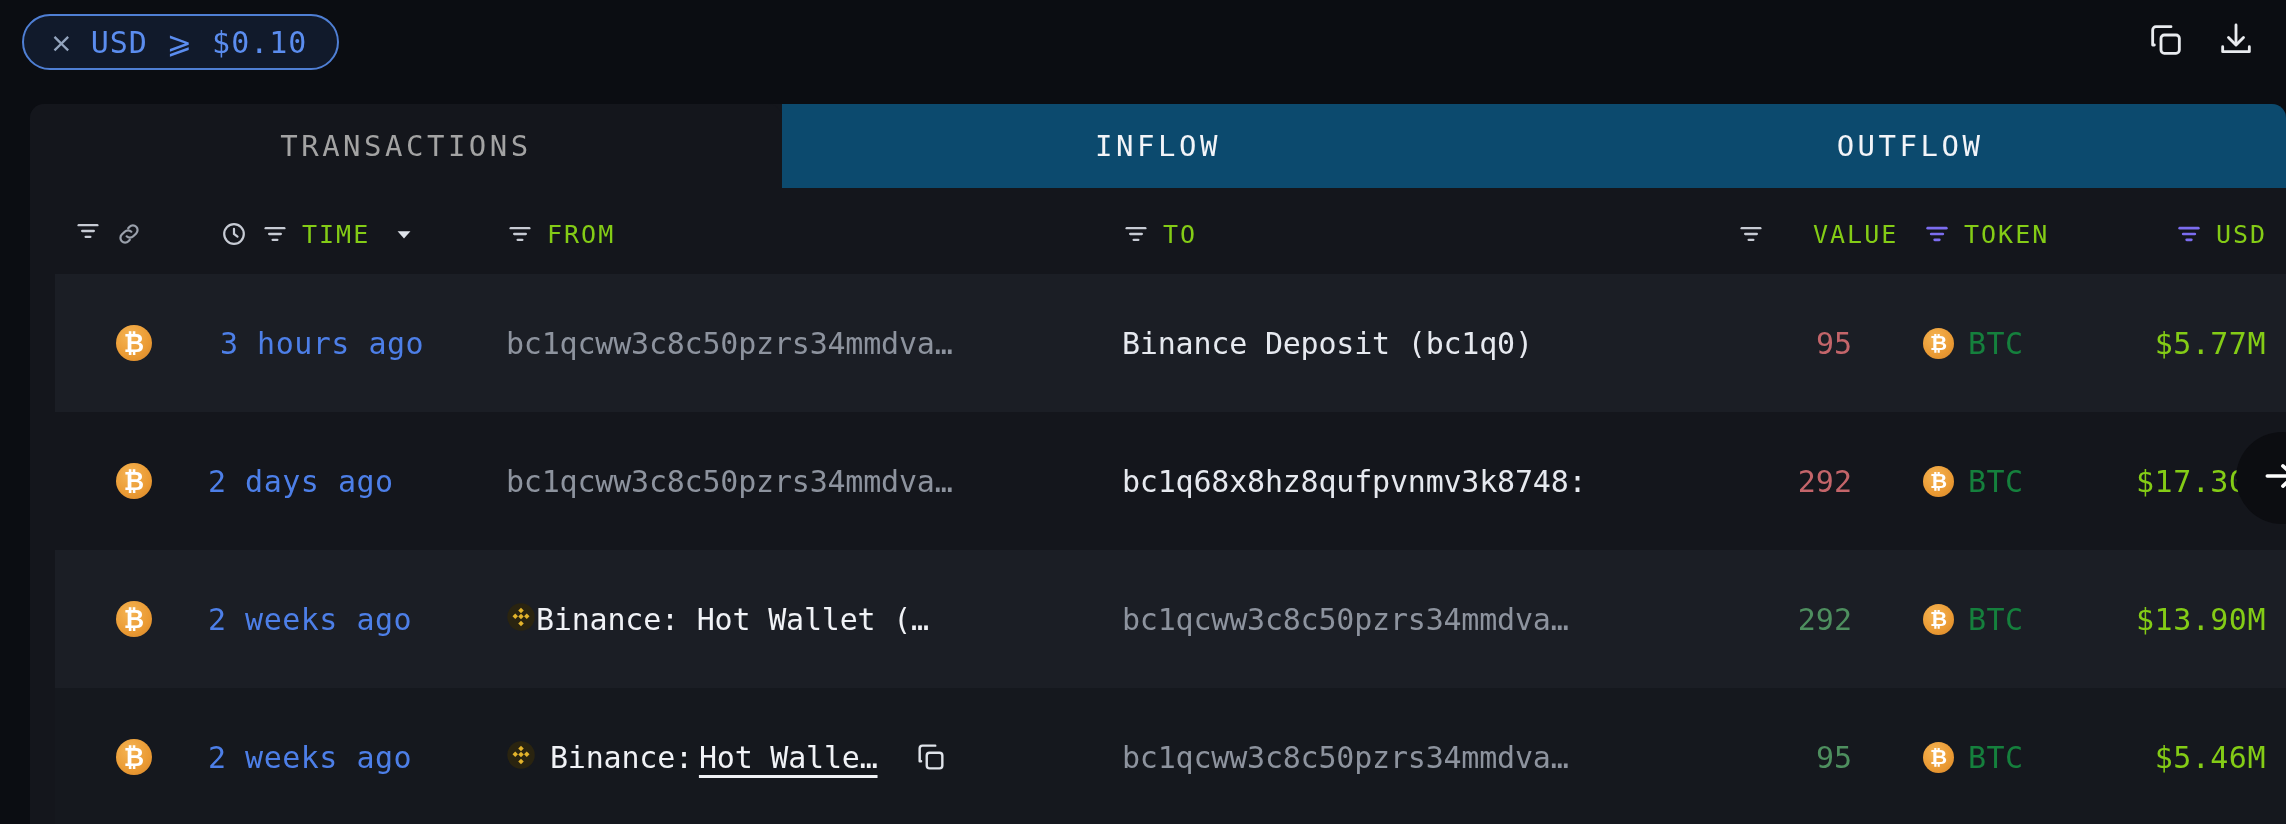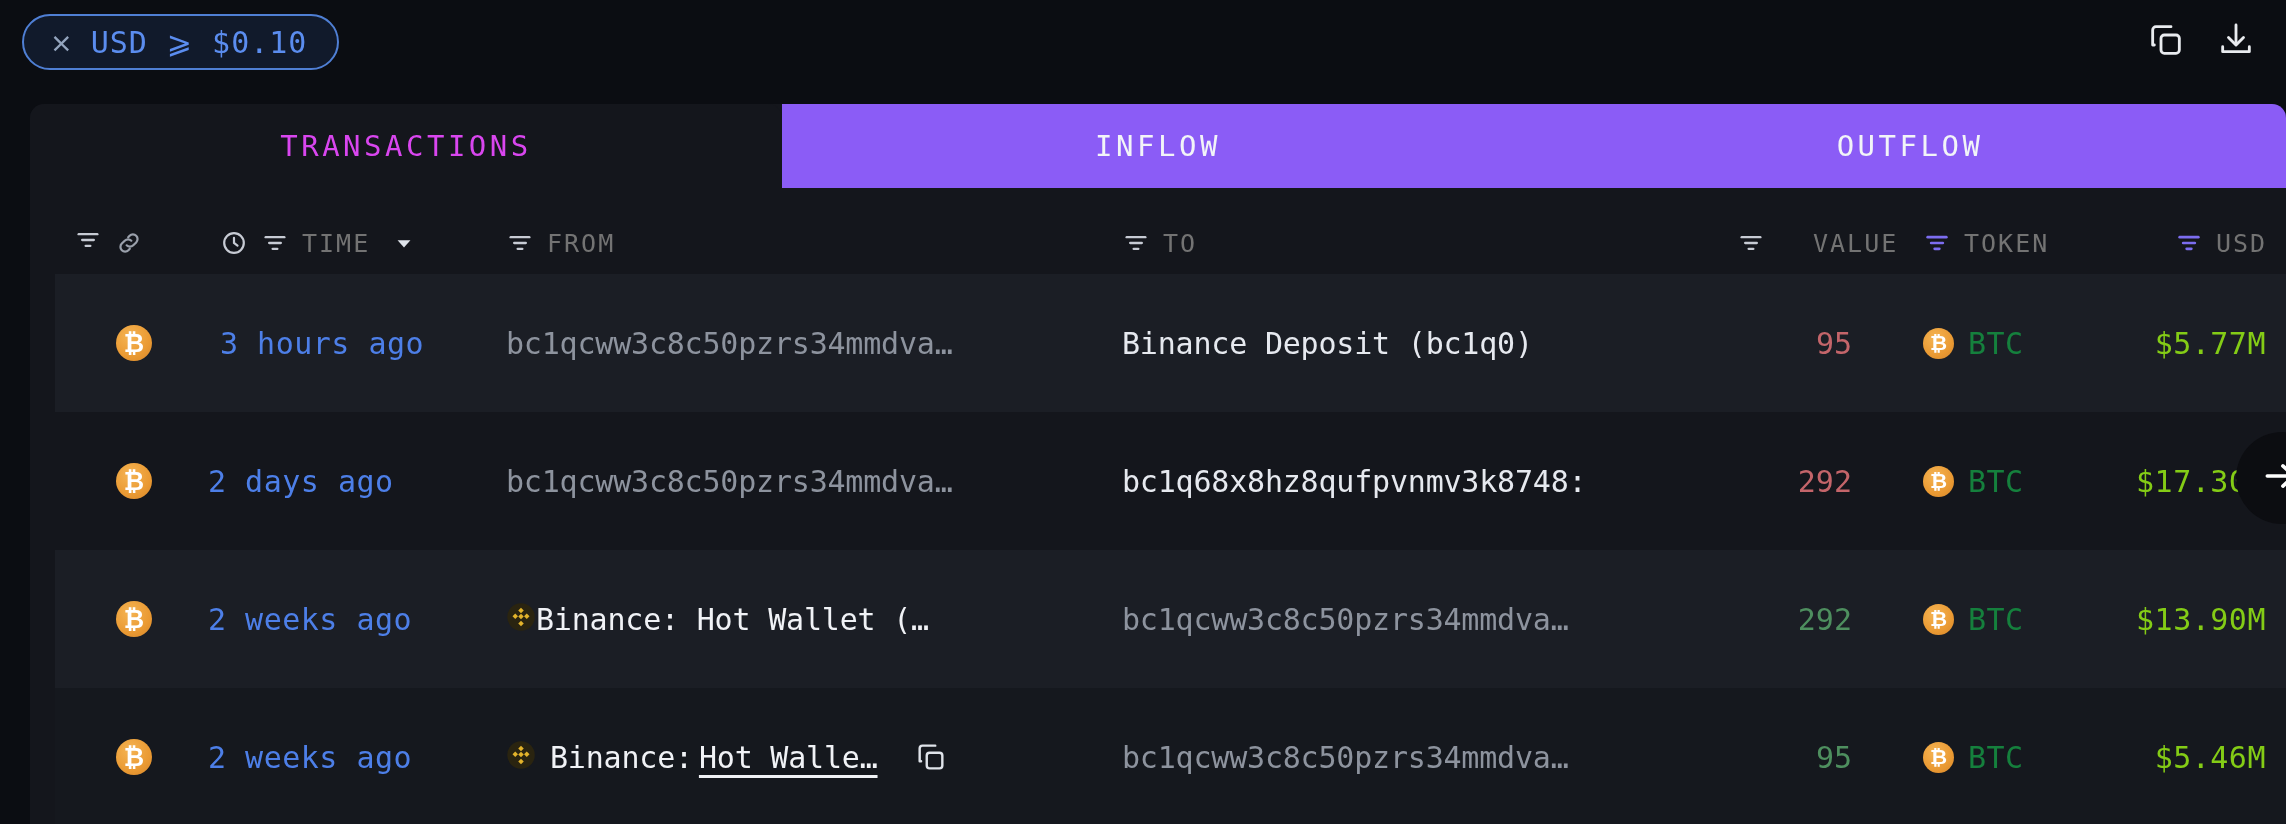--- a/index.html
+++ b/index.html
@@ -77,43 +77,43 @@
     width: 100%;
   }
   .tab {
     flex: 1;
     display: flex;
     align-items: center;
     justify-content: center;
     font-size: 29px;
     letter-spacing: 3.5px;
     cursor: pointer;
-    background: #8b5cf6;
+    background: #0c4a6e;
     color: #f2f4f8;
   }
   .tab.active {
     background: #14161c;
-    color: #d946ef;
+    color: #a3a3a3;
     border-radius: 14px 14px 0 0;
   }
 
   
   .colheader {
     position: relative;
     height: 86px;
     background: #14161c;
   }
   .hcell {
     position: absolute;
-    top: 12px;
+    top: 3px;
     height: 86px;
     display: flex;
     align-items: center;
     gap: 13px;
-    color: #737373;
+    color: #84cc16;
     font-size: 25px;
     letter-spacing: 2px;
     cursor: pointer;
     white-space: nowrap;
   }
 
   
   .rows { position: relative; }
   .row {
     position: relative;

